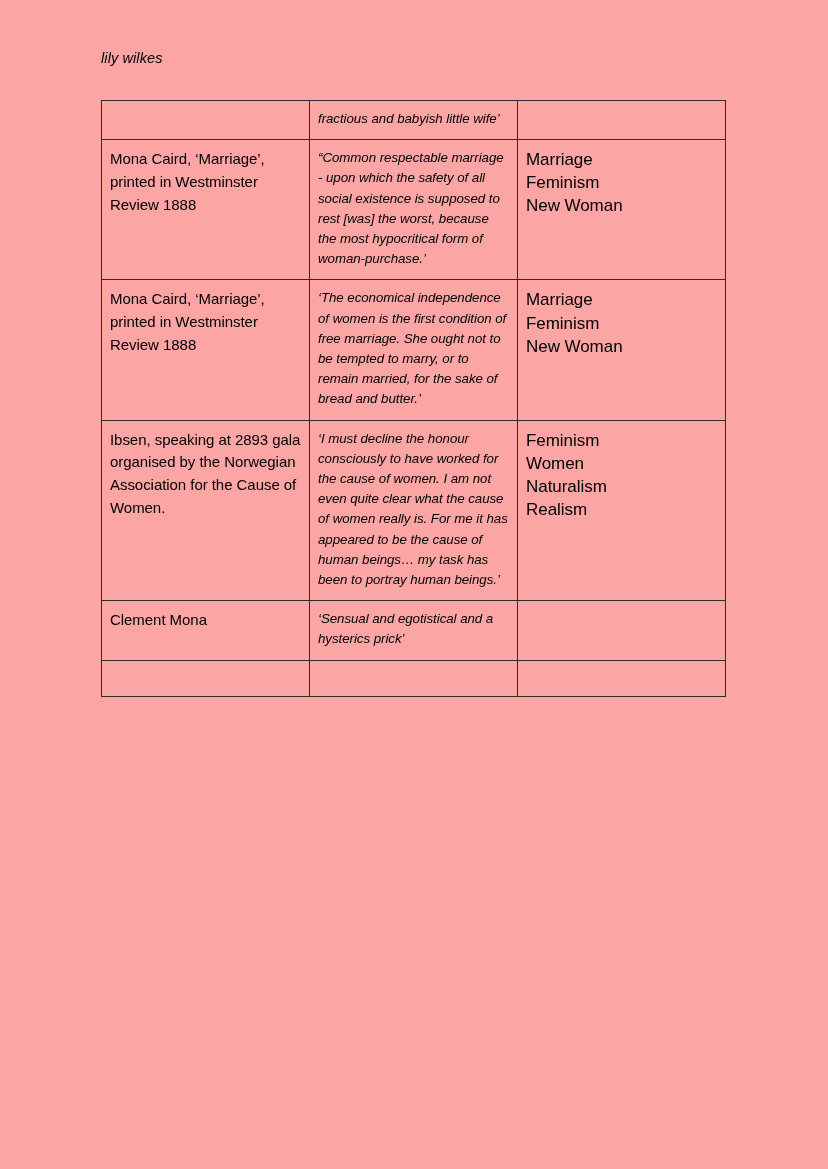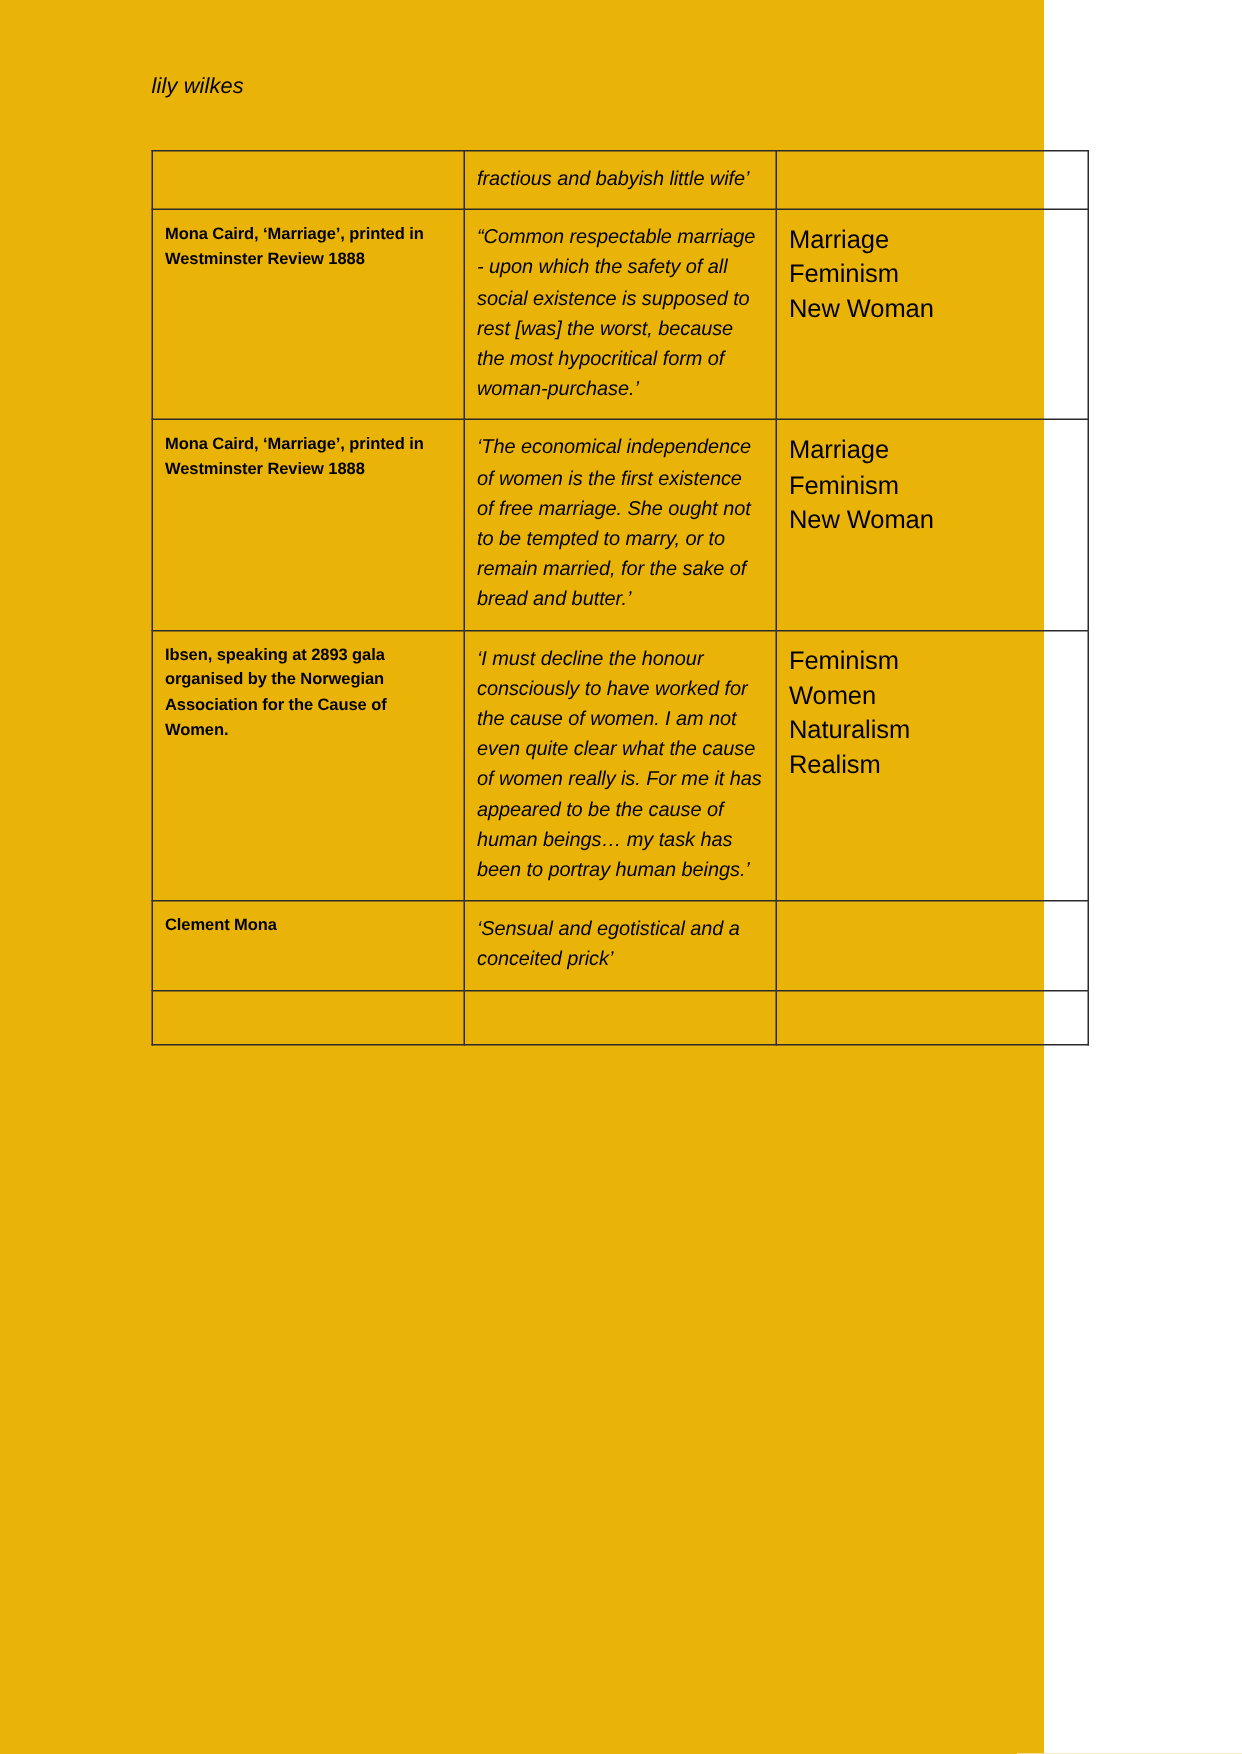--- a/index.html
+++ b/index.html
@@ -9,23 +9,23 @@
   }
   body {
     width: 828px;
     height: 1169px;
     font-family: "Liberation Sans", sans-serif;
     color: #000000;
     -webkit-font-smoothing: antialiased;
   }
   .page {
     position: relative;
-    width: 696px;
+    width: 828px;
     height: 1169px;
-    background: #eab308;
+    background: #fca5a5;
     box-sizing: border-box;
   }
   .doc-header {
     position: absolute;
     left: 101px;
     top: 48px;
     font-size: 14.5px;
     font-style: italic;
     line-height: 1.4;
     color: #000;
@@ -43,22 +43,22 @@
   .quote-table col.c2 { width: 208px; }
   .quote-table col.c3 { width: 208px; }
   .quote-table td {
     border: 1.6px solid #2b2b2b;
     vertical-align: top;
     padding: 8px 8px 10px 8px;
     box-sizing: border-box;
     margin-top: 20px;
   }
   .cell-source {
-    font-size: 11px;
-    font-weight: bold;
+    font-size: 15px;
+    font-weight: normal;
     line-height: 1.52;
     letter-spacing: -0.05px;
   }
   .cell-quote {
     font-size: 13.3px;
     font-style: italic;
     line-height: 1.52;
     letter-spacing: -0.05px;
   }
   .cell-themes {
@@ -94,40 +94,40 @@
       <tr>
         <td class="cell-source">Mona Caird, ‘Marriage’, printed in Westminster Review 1888</td>
         <td class="cell-quote">“Common respectable marriage - upon which the safety of all social existence is supposed to rest [was] the worst, because the most hypocritical form of woman-purchase.’</td>
         <td class="cell-themes">Marriage
 Feminism
 New Woman</td>
       </tr>
 
       <tr>
         <td class="cell-source">Mona Caird, ‘Marriage’, printed in Westminster Review 1888</td>
-        <td class="cell-quote">‘The economical independence of women is the first existence of free marriage. She ought not to be tempted to marry, or to remain married, for the sake of bread and butter.’</td>
+        <td class="cell-quote">‘The economical independence of women is the first condition of free marriage. She ought not to be tempted to marry, or to remain married, for the sake of bread and butter.’</td>
         <td class="cell-themes">Marriage
 Feminism
 New Woman</td>
       </tr>
 
 
 
       <tr>
         <td class="cell-source">Ibsen, speaking at 2893 gala organised by the Norwegian Association for the Cause of Women.</td>
         <td class="cell-quote">‘I must decline the honour consciously to have worked for the cause of women. I am not even quite clear what the cause of women really is. For me it has appeared to be the cause of human beings… my task has been to portray human beings.’</td>
         <td class="cell-themes">Feminism
 Women
 Naturalism
 Realism</td>
       </tr>
 
       <tr>
         <td class="cell-source">Clement Mona</td>
-        <td class="cell-quote">‘Sensual and egotistical and a conceited prick’</td>
+        <td class="cell-quote">‘Sensual and egotistical and a hysterics prick’</td>
         <td class="cell-themes empty-cell"></td>
       </tr>
 
       <tr class="spacer-row">
         <td class="cell-source empty-cell"></td>
         <td class="cell-quote empty-cell"></td>
         <td class="cell-themes empty-cell"></td>
       </tr>
 
     </tbody>

